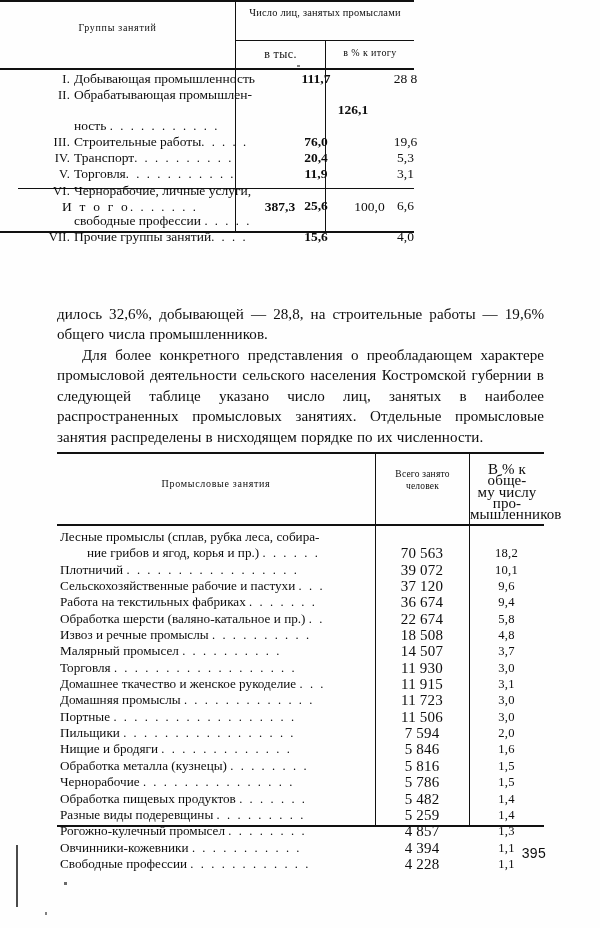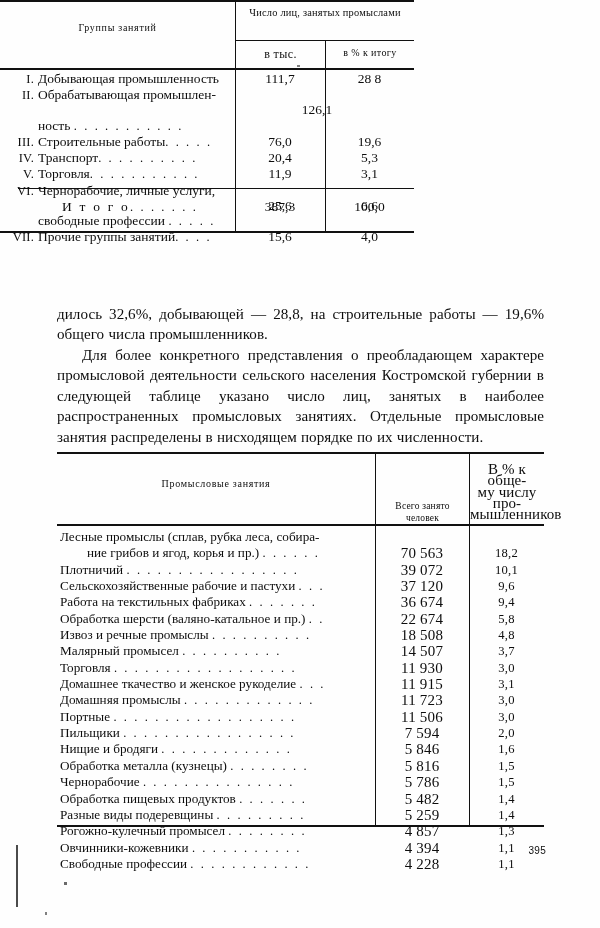--- a/index.html
+++ b/index.html
@@ -36,36 +36,38 @@
     left: 97px;
     top: 57px;
     width: 414px;
     height: 232px;
   }
   #t1-body {
     position: absolute;
     left: 0;
     top: 71px;
     width: 414px;
+    padding-left: 36px;
   }
   .t1row {
     display: flex;
     font-size: 13.5px;
     line-height: 15.3px;
   }
   .t1label {
     width: 235px;
     box-sizing: border-box;
     white-space: nowrap;
     overflow: hidden;
   }
   .t1num {
     width: 90px;
     text-align: center;
     box-sizing: border-box;
+    font-weight: bold;
   }
   .t1pct {
     width: 89px;
     text-align: center;
     box-sizing: border-box;
   }
   .rnum {
     display: inline-block;
     width: 34px;
     text-align: right;
@@ -108,21 +110,20 @@
     font-size: 10px;
     letter-spacing: .7px;
   }
   .t2-h-mid {
     position: absolute;
     left: 319px; top: 17px; width: 93px;
     text-align: center;
     font-size: 9.5px;
     line-height: 11.5px;
     letter-spacing: .2px;
-    margin-top: 32px;
   }
   .t2-h-right {
     position: absolute;
     left: 413px; top: 12px; width: 74px;
     text-align: center;
     font-size: 15px;
     line-height: 11.3px;
     letter-spacing: .1px;
   }
   #t2-body {
@@ -158,21 +159,21 @@
     letter-spacing: .2px;
   }
   .t2row.two-line .t2num,
   .t2row.two-line .t2pct { padding-top: 16px; }
   .sub { padding-left: 27px; }
   
   #page-number {
     position: absolute;
     right: 54px;
     top: 845px;
-    font-size: 10px;
+    font-size: 14px;
     font-family: "Liberation Sans", sans-serif;
     letter-spacing: .3px;
   }
   .artifact { position: absolute; background: #2b2b2b; }
 </style>
 </head>
 <body>
 
 <div class="page">
 

